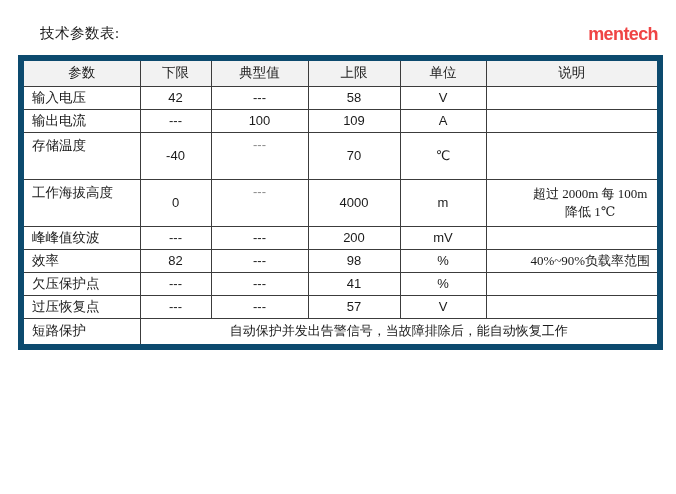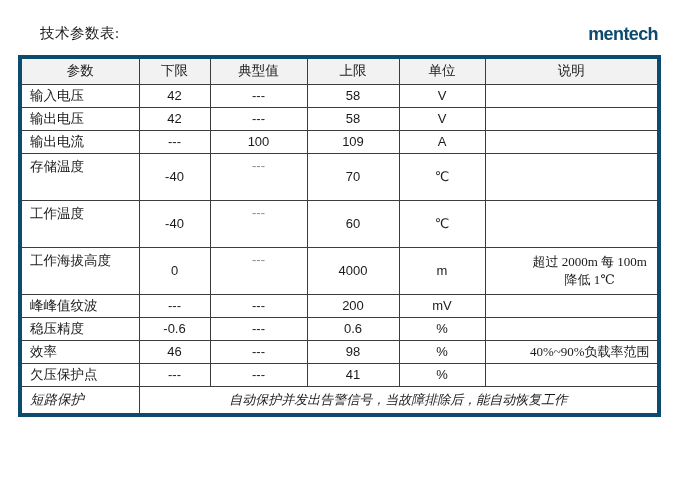--- a/index.html
+++ b/index.html
@@ -9,39 +9,39 @@
     color:#1a1a1a;overflow:hidden;
   }
   .topbar{
     display:flex;justify-content:space-between;align-items:flex-end;
     padding:19px 18px 6px 40px;height:24px;text-align:center;
   }
   .page-title{font-size:14.5px;letter-spacing:0.5px;}
   .brand-logo{
     font-family:"Liberation Sans","DejaVu Sans",sans-serif;
     font-weight:bold;font-size:18px;letter-spacing:-0.6px;
-    color:#0c4a6e;line-height:1;
+    color:#ef4444;line-height:1;
   }
   table.params{
     border-collapse:collapse;table-layout:fixed;
     margin:6px 0 0 18px;width:639px;
-    border:4px solid #0c4a6e;
+    border:6px solid #0c4a6e;
   }
   .params th,.params td{
     border:1px solid #3c3c3c;
     font-size:13px;text-align:center;vertical-align:middle;
     padding:1px 3px;line-height:1.35;
     overflow:hidden;
   }
   .params thead th{
     background:#f2f2f2;height:23px;font-weight:normal;font-size:13.5px;
   }
   tr.row-normal{height:23px;}
   tr.row-tall{height:47px;margin-left:31px;}
-  tr.row-footer{height:28px;font-style:italic;}
+  tr.row-footer{height:28px;}
   td.cell-param{text-align:left;padding-left:8px;font-size:13.5px;}
   tr.row-tall td.cell-param{vertical-align:top;padding-top:4px;}
   tr.row-tall td.cell-typ{vertical-align:top;padding-top:3px;color:#8b8b8b;}
   .num{font-family:"Liberation Sans","DejaVu Sans",sans-serif;}
   td.cell-note{font-size:13px;padding-left:40px;}
 </style>
 </head>
 <body>
 
 <div class="topbar">
@@ -71,89 +71,73 @@
   <tbody id="rows-body">
       <tr class="row-normal">
         <td class="cell-param">输入电压</td>
         <td class="cell-min num">42</td>
         <td class="cell-typ num">---</td>
         <td class="cell-max num">58</td>
         <td class="cell-unit num">V</td>
         <td class="cell-note"></td>
       </tr>
       <tr class="row-normal">
-        <td class="cell-param">输出电压</td>
-        <td class="cell-min num">42</td>
-        <td class="cell-typ num">---</td>
-        <td class="cell-max num">58</td>
-        <td class="cell-unit num">V</td>
-        <td class="cell-note"></td>
-      </tr>
-      <tr class="row-normal">
         <td class="cell-param">输出电流</td>
         <td class="cell-min num">---</td>
         <td class="cell-typ num">100</td>
         <td class="cell-max num">109</td>
         <td class="cell-unit num">A</td>
         <td class="cell-note"></td>
       </tr>
       <tr class="row-tall">
         <td class="cell-param">存储温度</td>
         <td class="cell-min num">-40</td>
         <td class="cell-typ num">---</td>
         <td class="cell-max num">70</td>
-        <td class="cell-unit num">℃</td>
-        <td class="cell-note"></td>
-      </tr>
-      <tr class="row-tall">
-        <td class="cell-param">工作温度</td>
-        <td class="cell-min num">-40</td>
-        <td class="cell-typ num">---</td>
-        <td class="cell-max num">60</td>
         <td class="cell-unit num">℃</td>
         <td class="cell-note"></td>
       </tr>
       <tr class="row-tall">
         <td class="cell-param">工作海拔高度</td>
         <td class="cell-min num">0</td>
         <td class="cell-typ num">---</td>
         <td class="cell-max num">4000</td>
         <td class="cell-unit num">m</td>
         <td class="cell-note">超过 2000m 每 100m 降低 1℃</td>
       </tr>
       <tr class="row-normal">
         <td class="cell-param">峰峰值纹波</td>
         <td class="cell-min num">---</td>
         <td class="cell-typ num">---</td>
         <td class="cell-max num">200</td>
         <td class="cell-unit num">mV</td>
         <td class="cell-note"></td>
       </tr>
       <tr class="row-normal">
-        <td class="cell-param">稳压精度</td>
-        <td class="cell-min num">-0.6</td>
-        <td class="cell-typ num">---</td>
-        <td class="cell-max num">0.6</td>
-        <td class="cell-unit num">%</td>
-        <td class="cell-note"></td>
-      </tr>
-      <tr class="row-normal">
         <td class="cell-param">效率</td>
-        <td class="cell-min num">46</td>
+        <td class="cell-min num">82</td>
         <td class="cell-typ num">---</td>
         <td class="cell-max num">98</td>
         <td class="cell-unit num">%</td>
         <td class="cell-note">40%~90%负载率范围</td>
       </tr>
       <tr class="row-normal">
         <td class="cell-param">欠压保护点</td>
         <td class="cell-min num">---</td>
         <td class="cell-typ num">---</td>
         <td class="cell-max num">41</td>
         <td class="cell-unit num">%</td>
         <td class="cell-note"></td>
       </tr>
+      <tr class="row-normal">
+        <td class="cell-param">过压恢复点</td>
+        <td class="cell-min num">---</td>
+        <td class="cell-typ num">---</td>
+        <td class="cell-max num">57</td>
+        <td class="cell-unit num">V</td>
+        <td class="cell-note"></td>
+      </tr>
       <tr class="row-footer">
         <td class="cell-param">短路保护</td>
         <td colspan="5">自动保护并发出告警信号，当故障排除后，能自动恢复工作</td>
       </tr>
     </tbody>
 </table>
 
 </body></html>

